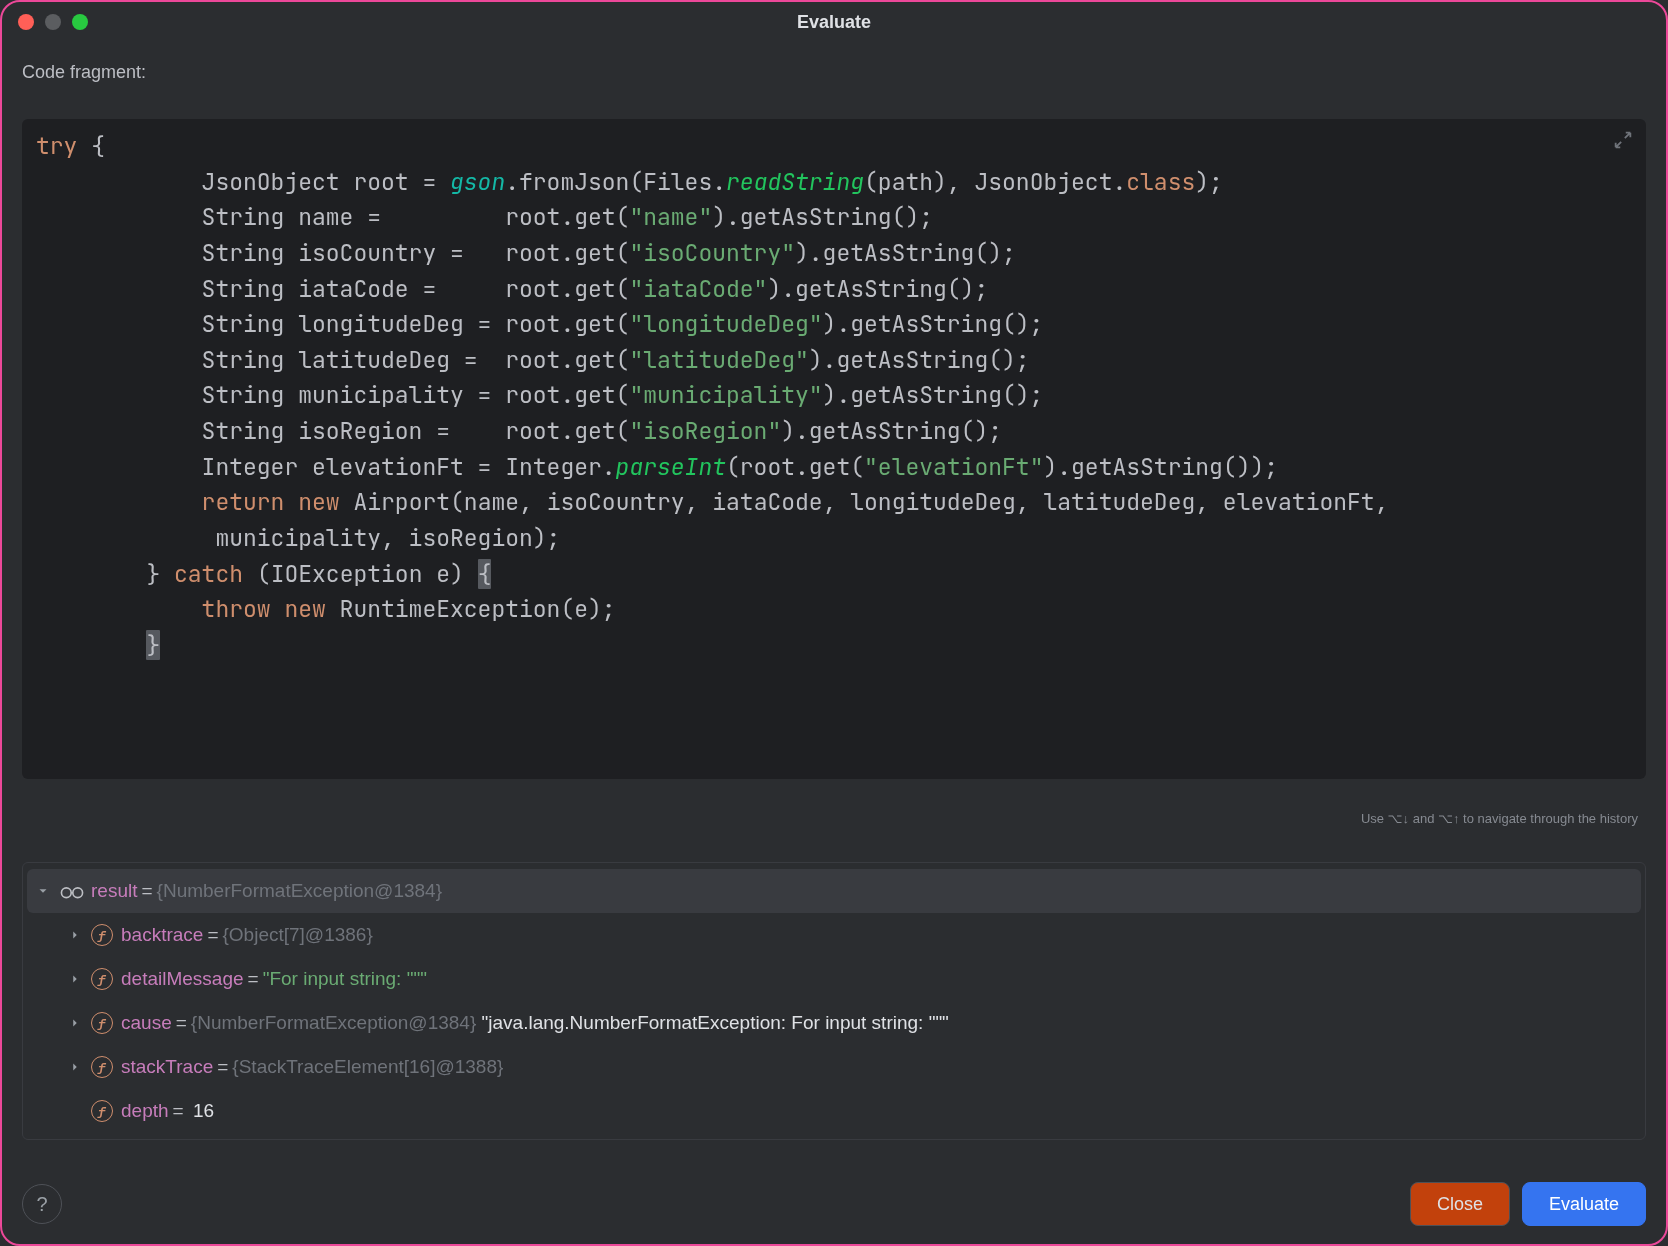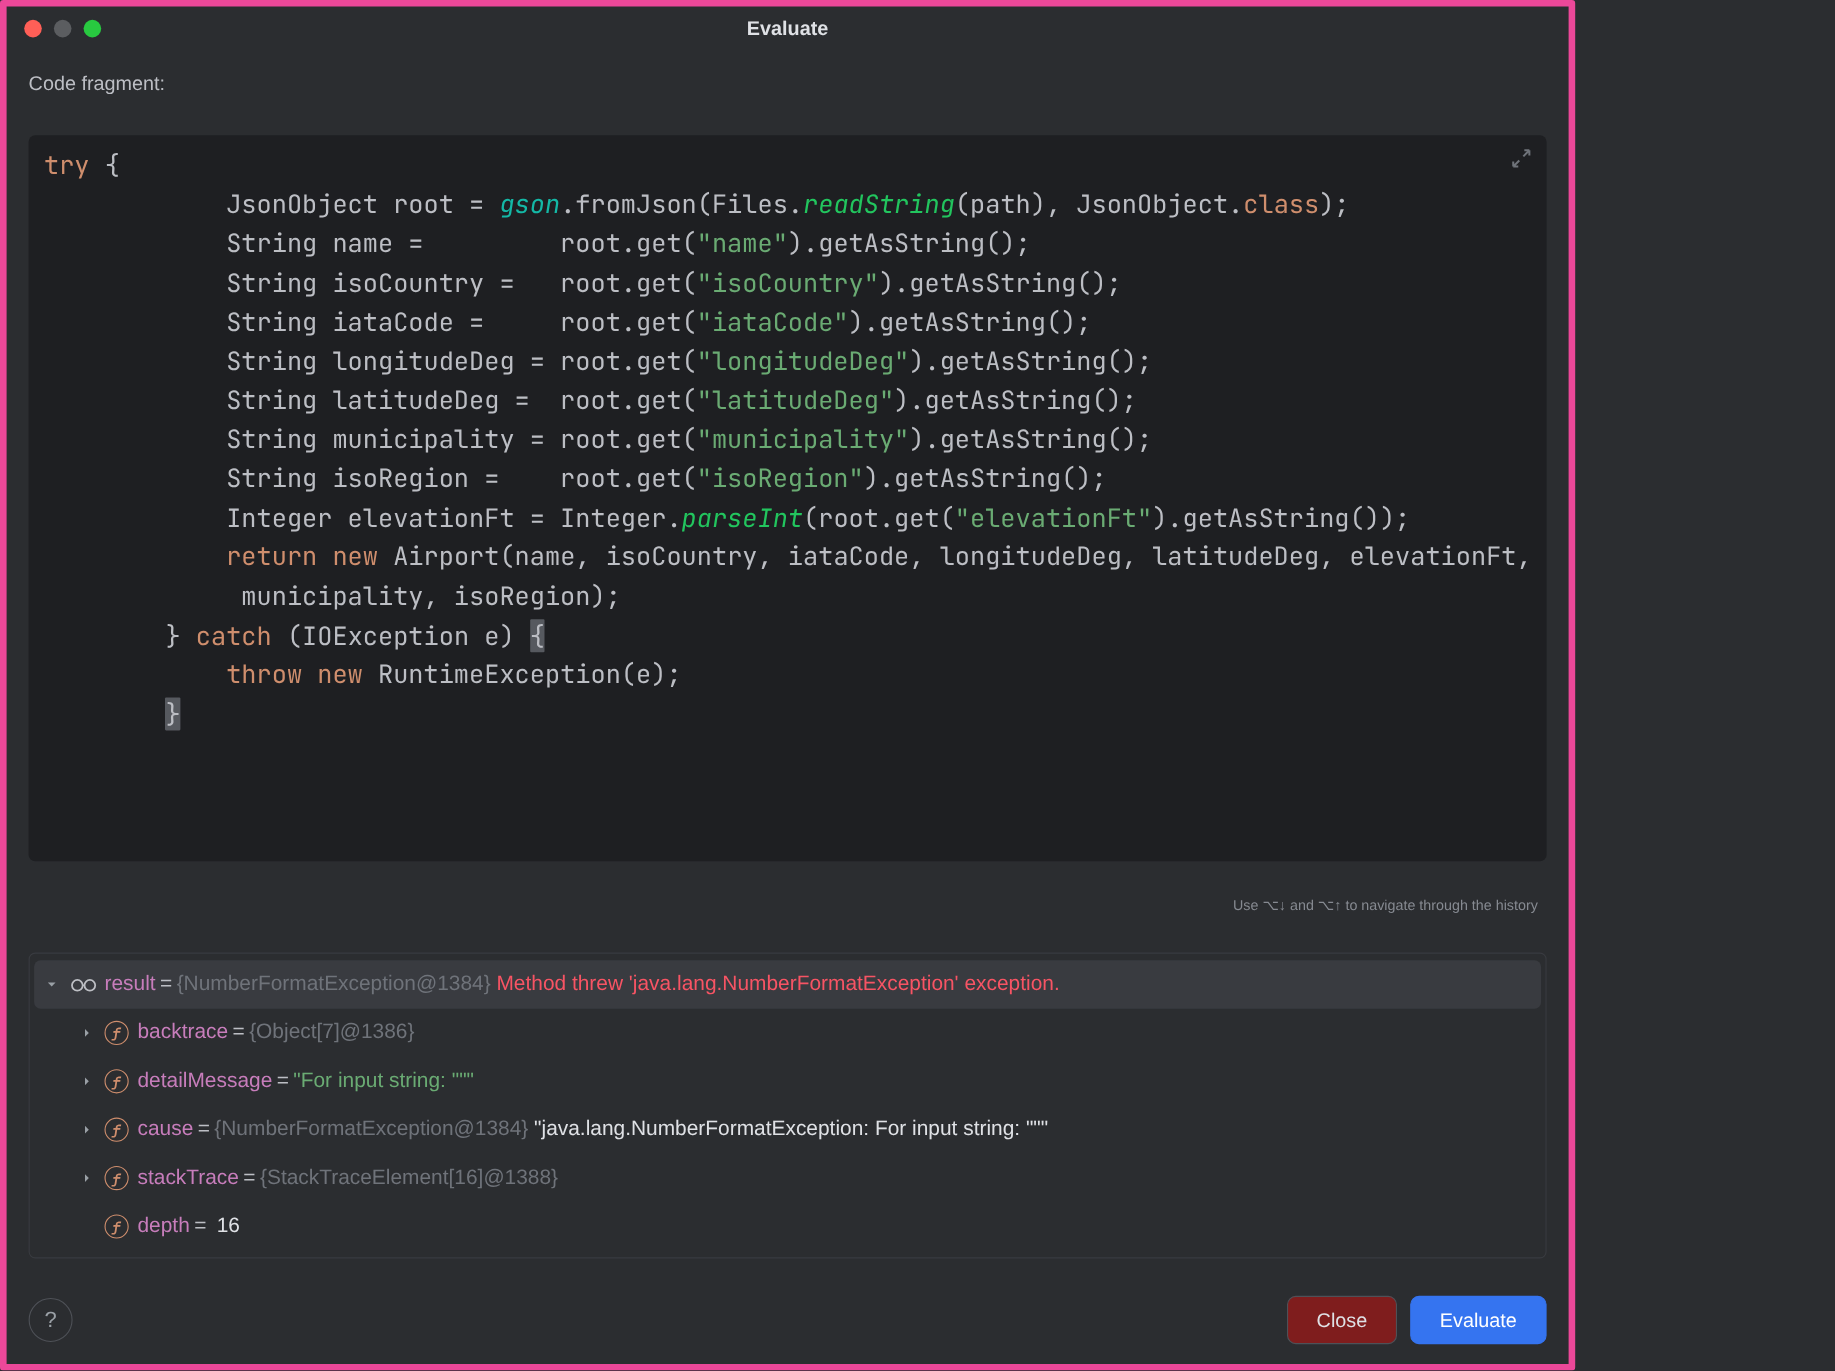--- a/index.html
+++ b/index.html
@@ -6,26 +6,26 @@
   html, body {
     margin: 0; padding: 0;
     width: 1668px; height: 1246px;
     background: #2b2d30;
     color: #bcbec4;
     font-family: -apple-system, "Segoe UI", Arial, sans-serif;
     font-size: 18px;
     overflow: hidden;
   }
   .window {
-    width: 1432px; height: 1246px;
+    width: 1668px; height: 1246px;
     background: #2b2d30;
     display: flex;
     flex-direction: column;
-    border: 6px solid #ec4899;
-    border-radius: 3px;
+    border: 2px solid #ec4899;
+    border-radius: 20px;
     position: relative;
   }
   .titlebar {
     height: 40px;
     display: flex;
     align-items: center;
     position: relative;
     padding: 0 12px;
   }
   .traffic-lights {
@@ -150,21 +150,21 @@
     background: transparent;
   }
   .spacer { flex:1; }
   .btn {
     height: 44px;
     padding: 0 26px;
     border-radius: 8px;
     font-size: 18px;
     cursor: pointer;
     border: 1px solid #4e5157;
-    background: #7f1d1d;
+    background: #c2410c;
     color:#dfe1e5;
   }
   .btn.primary {
     background:#3574f0;
     border-color:#3574f0;
     color:#ffffff;
   }
 </style>
 </head>
 <body>
@@ -223,21 +223,20 @@
           <svg viewBox="0 0 32 20" fill="none" stroke="currentColor" stroke-width="2">
             <circle cx="9" cy="12" r="6"></circle>
               <circle cx="23" cy="12" r="6"></circle>
               <path d="M15 12 H17"></path>
           </svg>
         </span>
         <span class="name">result</span>
         <span class="eq"> = </span>
         <span class="gray">{NumberFormatException@1384}</span>
         <span>&nbsp;</span>
-        <span class="red">Method threw 'java.lang.NumberFormatException' exception.</span>
       </div>
       <div id="result-children">
           <div class="tree-row indent-1">
             <span class="chev">
               <svg viewBox="0 0 16 16" fill="currentColor">
                 <path d="M6 4 L10 8 L6 12 Z"></path>
               </svg>
             </span>
             <span class="f-badge">f</span>
             <span class="name">backtrace</span>

